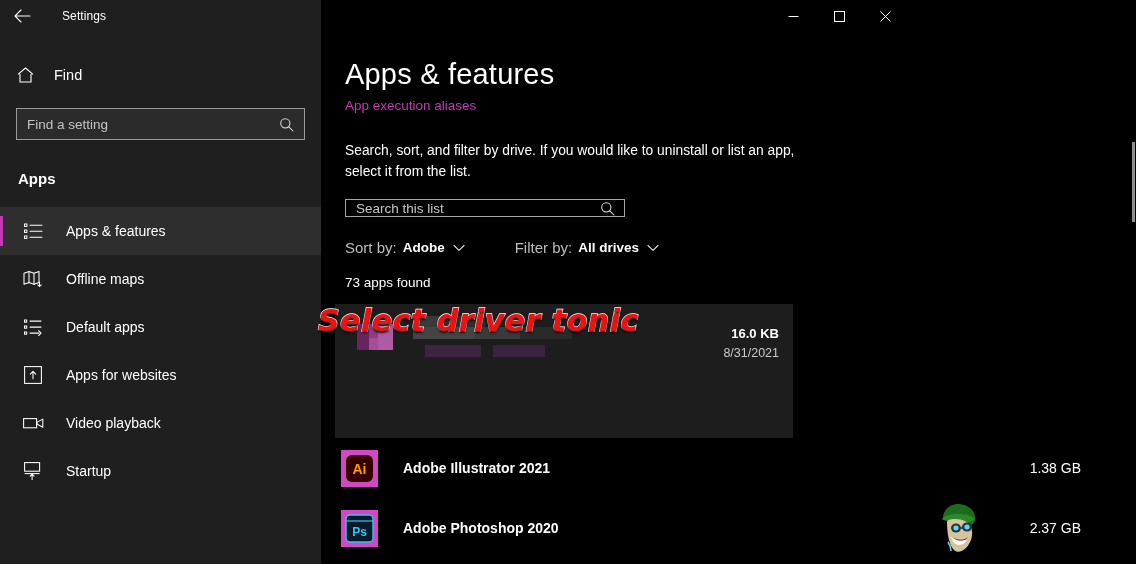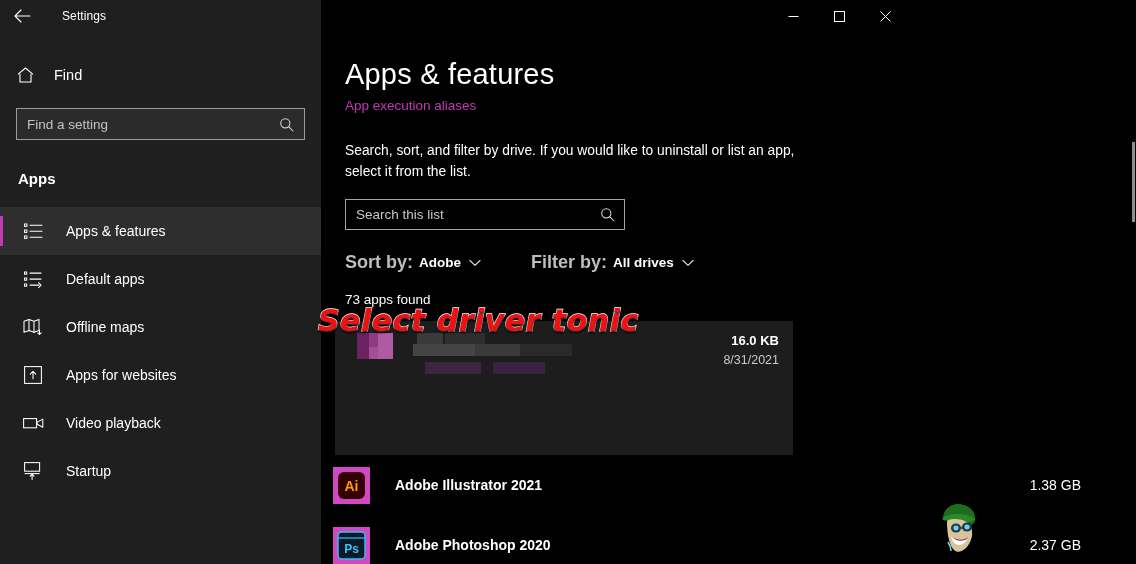--- a/index.html
+++ b/index.html
@@ -68,62 +68,62 @@
   .main { position:absolute; left:321px; top:32px; width:815px; height:532px;
           background:#000000; }
   .page-title { color:#ffffff; font-size:29px; font-weight:300; margin:26px 0 0 24px;
                 letter-spacing:.2px; }
   .alias-link { color:#c239b3; font-size:13.5px; margin:7px 0 0 24px; display:inline-block;
                 cursor:default; }
   .desc { color:#ffffff; font-size:13.8px; line-height:21px; margin:26px 24px 0 24px;
           max-width:480px; }
 
   .list-search {
-    position:relative; margin:17px 0 0 24px; width:280px; height:31px;
+    position:relative; margin:17px 0 0 24px; width:280px; height:18px;
     background:#000000; border:1px solid #a5a5a5; display:flex; align-items:center;
   }
   .list-search input {
     flex:1; background:transparent; border:0; outline:none; color:#e6e6e6;
     font-family:inherit; font-size:13.5px; padding:0 10px;
   }
   .list-search input::placeholder { color:#c8c8c8; }
   .list-search .sicon { padding-right:9px; color:#dcdcdc; display:flex; }
 
   .filters { display:flex; align-items:center; margin:22px 0 0 24px; gap:0; }
   .filter-grp { display:flex; align-items:center; gap:6px; }
-  .filter-grp .f-lbl { color:#bdbdbd; font-size:18px;font-weight:bold; }
+  .filter-grp .f-lbl { color:#bdbdbd; font-size:15px; }
   .filter-grp .f-val { color:#ffffff; font-size:13.5px; font-weight:bold; }
   .filter-grp .chev { color:#e0e0e0; display:flex; margin-left:2px; }
   .filters .gap { width:50px; }
   .count { color:#ffffff; font-size:13.5px; margin:19px 0 0 24px; }
 
   
   .applist { margin-top:14px; position:relative; }
 
   .selrow {
     position:relative; margin-left:14px; width:458px; background:#1d1d1d;
     padding:0; height:134px;
   }
-  .selrow-top { display:flex; align-items:flex-start; padding:12px 14px 0 22px; }
+  .selrow-top { display:flex; align-items:flex-end; padding:12px 14px 0 22px; }
   .sel-icon { width:36px; height:36px; flex:none; }
   .sel-meta { margin-left:auto; text-align:right; }
   .sel-size { color:#ffffff; font-size:13px; font-weight:bold; }
   .sel-date { color:#c9c9c9; font-size:12.5px; margin-top:5px; }
   .rb { position:absolute; }
 
   .btnrow { position:absolute; right:6px; bottom:12px; display:flex; align-items:center; gap:14px; }
   .btn {
     height:32px; min-width:96px; display:flex; align-items:center; justify-content:center;
     font-size:13.5px; font-family:inherit; border:1px solid transparent;
   }
   .btn-move { background:#3b3b3b; color:#8e8e8e; }
   .btn-uninstall { background:#4b4b4b; color:#ffffff; border:1px solid #6a6a6a; }
   .btn-wrap { padding:4px; border:3px solid #dd0000; }
 
-  .approw { display:flex; align-items:center; height:60px; padding-left:12px; }
+  .approw { display:flex; align-items:center; height:60px; padding-left:20px; }
   .app-icon { width:37px; height:37px; flex:none; border-radius:2px; }
   .app-name { color:#ffffff; font-size:14px; margin-left:25px;font-weight:bold; }
   .app-size { color:#ffffff; font-size:14px; margin-left:auto; margin-right:55px; }
 
   
   .annot {
     position:absolute; left:318px; top:303px; z-index:40;
     font-family:"DejaVu Sans", sans-serif; font-weight:bold; font-style:italic;
     font-size:30px; color:#ee1111; letter-spacing:.5px;
     -webkit-text-stroke:1.3px #ffffff;
@@ -205,40 +205,40 @@
             <rect x="0.5" y="7" width="2.4" height="2.4" stroke="#ffffff" stroke-width="1"></rect>
             <rect x="0.5" y="13" width="2.4" height="2.4" stroke="#ffffff" stroke-width="1"></rect>
             <path d="M6 2.2h12M6 8.2h12M6 14.2h12" stroke="#ffffff" stroke-width="1.05" stroke-linecap="round"></path>
           </svg>
         </span>
         <span class="nlbl">Apps &amp; features</span>
       </div>
 
       <div class="nav-item">
         <span class="nav-icon">
+          <svg width="20" height="18" viewBox="0 0 20 18" fill="none">
+            <path d="M1 3.2l5-1.8 5 1.8 5-1.8v11l-5 1.8-5-1.8-5 1.8z" stroke="#ffffff" stroke-width="1.05" stroke-linejoin="round"></path>
+            <path d="M6 1.4v11.8M11 3.2V15" stroke="#ffffff" stroke-width="1.05"></path>
+            <path d="M16.5 12v4.4M14.8 14.8l1.7 1.7 1.7-1.7" stroke="#ffffff" stroke-width="1.05" stroke-linecap="round" stroke-linejoin="round"></path>
+          </svg>
+        </span>
+        <span class="nlbl">Offline maps</span>
+      </div>
+
+      <div class="nav-item">
+        <span class="nav-icon">
           <svg width="19" height="17" viewBox="0 0 19 17" fill="none">
             <rect x="0.5" y="1" width="2.2" height="2.2" stroke="#ffffff" stroke-width="1"></rect>
             <rect x="0.5" y="7" width="2.2" height="2.2" stroke="#ffffff" stroke-width="1"></rect>
             <rect x="0.5" y="13" width="2.2" height="2.2" stroke="#ffffff" stroke-width="1"></rect>
             <path d="M6 2.1h11M6 8.1h11M6 14.1h9" stroke="#ffffff" stroke-width="1.05" stroke-linecap="round"></path>
             <path d="M14.6 11.6l2.4 2.5-2.4 2.5" stroke="#ffffff" stroke-width="1.05" stroke-linecap="round" stroke-linejoin="round" fill="none"></path>
           </svg>
         </span>
         <span class="nlbl">Default apps</span>
-      </div>
-
-      <div class="nav-item">
-        <span class="nav-icon">
-          <svg width="20" height="18" viewBox="0 0 20 18" fill="none">
-            <path d="M1 3.2l5-1.8 5 1.8 5-1.8v11l-5 1.8-5-1.8-5 1.8z" stroke="#ffffff" stroke-width="1.05" stroke-linejoin="round"></path>
-            <path d="M6 1.4v11.8M11 3.2V15" stroke="#ffffff" stroke-width="1.05"></path>
-            <path d="M16.5 12v4.4M14.8 14.8l1.7 1.7 1.7-1.7" stroke="#ffffff" stroke-width="1.05" stroke-linecap="round" stroke-linejoin="round"></path>
-          </svg>
-        </span>
-        <span class="nlbl">Offline maps</span>
       </div>
 
       <div class="nav-item">
         <span class="nav-icon">
           <svg width="18" height="18" viewBox="0 0 18 18" fill="none">
             <rect x="0.6" y="0.6" width="16.8" height="16.8" stroke="#ffffff" stroke-width="1.05"></rect>
             <path d="M9 12.8V5.6M6.3 8.1L9 5.3l2.7 2.8" stroke="#ffffff" stroke-width="1.05" stroke-linecap="round" stroke-linejoin="round"></path>
           </svg>
         </span>
         <span class="nlbl">Apps for websites</span>

